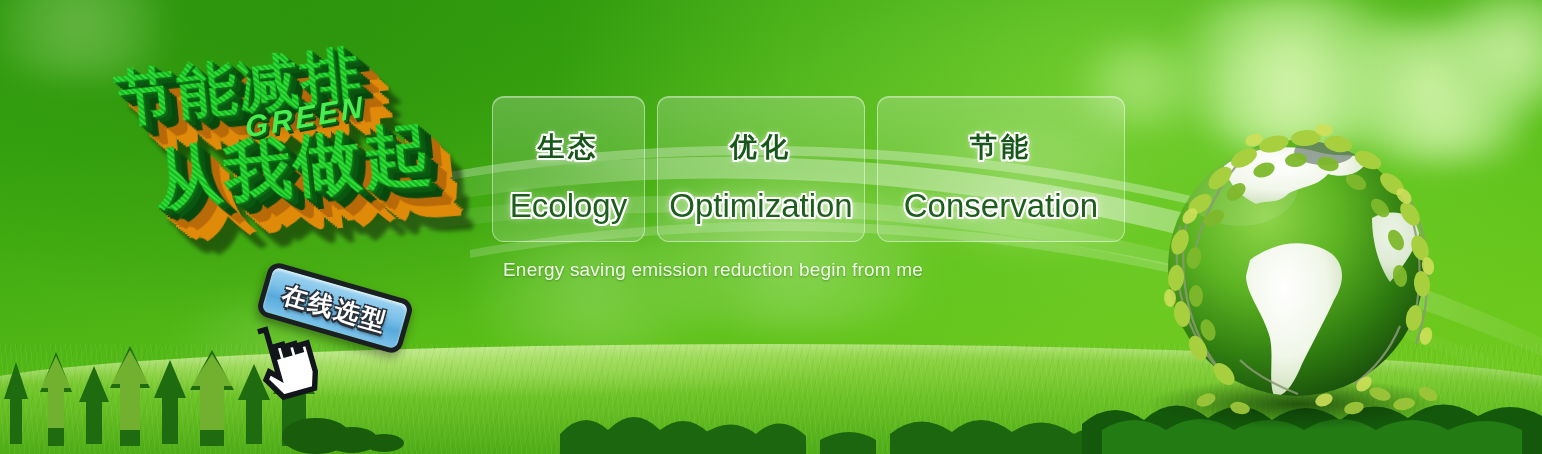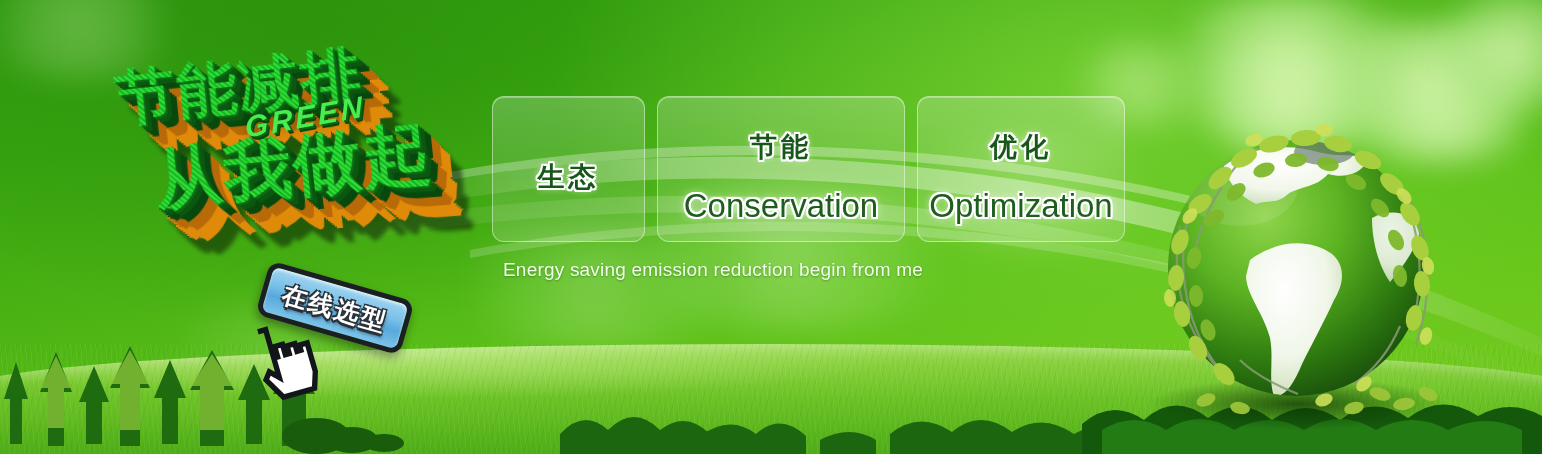--- a/index.html
+++ b/index.html
@@ -247,28 +247,29 @@
 
   <div class="logo">
     <div class="logo-line logo-l1">节能减排</div>
     <div class="logo-green">GREEN</div>
     <div class="logo-line logo-l2">从我做起</div>
   </div>
 
   <div class="cards">
     <div class="card card-1">
       <div class="card-cn">生态</div>
+      <div class="card-en">Ecology</div>
+    </div>
+    <div class="card card-3">
+      <div class="card-cn">优化</div>
+      <div class="card-en">Optimization</div>
     </div>
     <div class="card card-2">
       <div class="card-cn">节能</div>
       <div class="card-en">Conservation</div>
-    </div>
-    <div class="card card-3">
-      <div class="card-cn">优化</div>
-      <div class="card-en">Optimization</div>
     </div>
   </div>
 
   <div class="tagline">Energy saving emission reduction begin from me</div>
 
   <div class="cta-wrap">
     <div class="cta">
       <span class="cta-text">在线选型</span>
     </div>
     <svg class="cursor-hand" viewBox="0 0 64 64">

